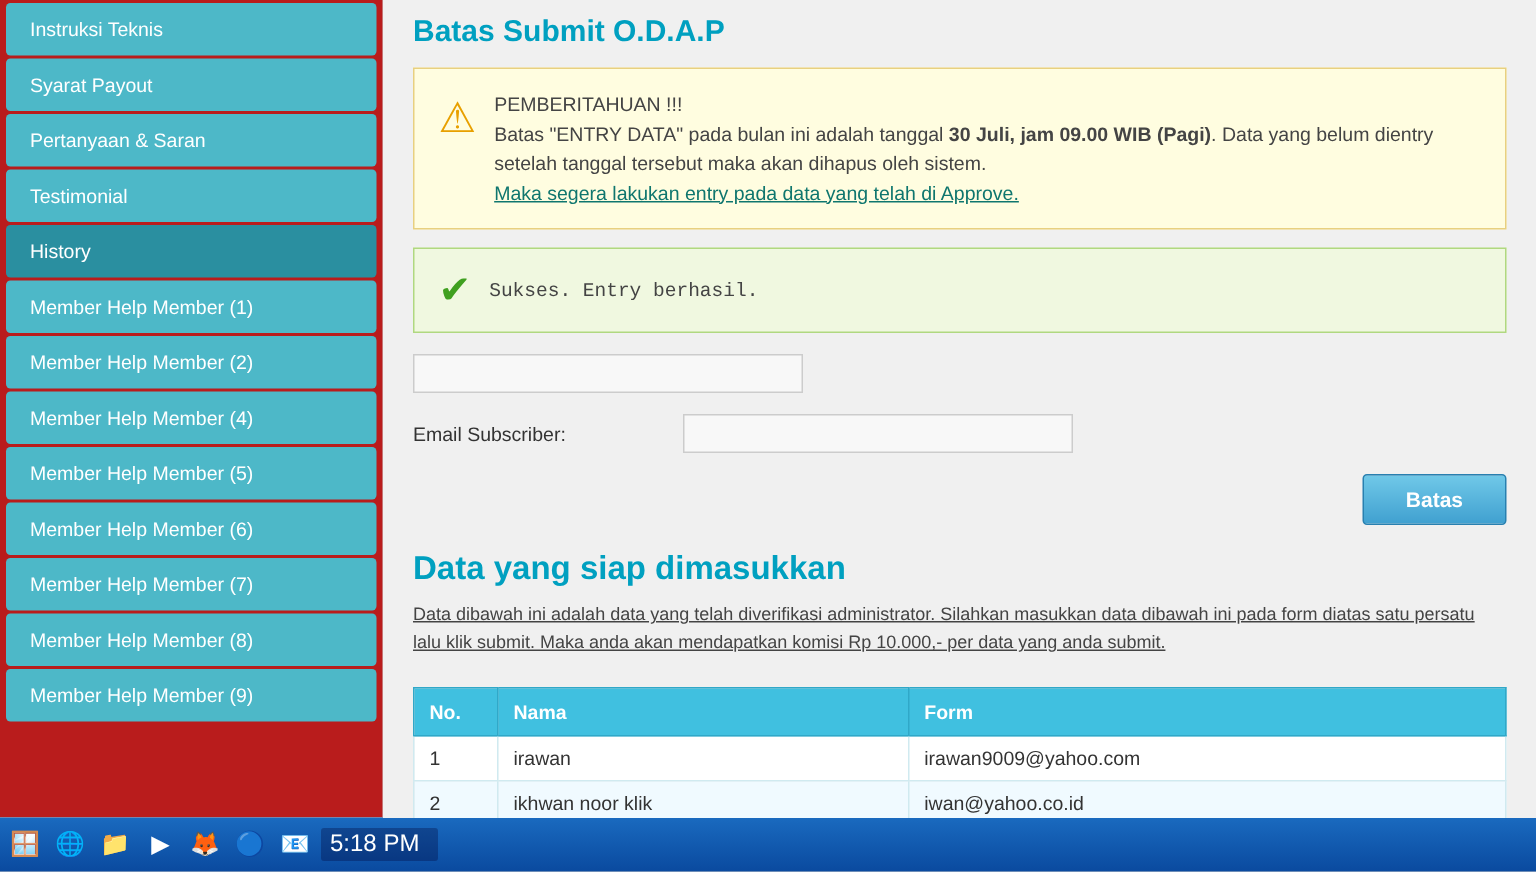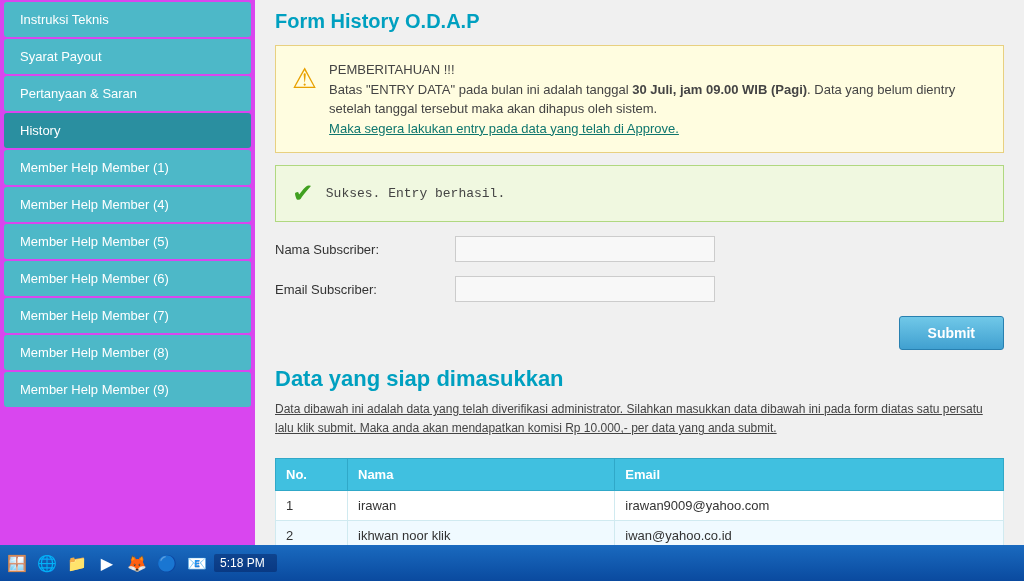--- a/index.html
+++ b/index.html
@@ -1,21 +1,21 @@
 <!DOCTYPE html>
 <html><head>
   <meta charset="utf-8">
   <style>
     * { margin: 0; padding: 0; box-sizing: border-box; }
     body { font-family: Arial, sans-serif; font-size: 13px; background: #d0d0d0; width: 1024px; height: 581px; overflow: hidden; display: flex; flex-direction: column; }
 
     .main-layout { display: flex; flex: 1; overflow: hidden; }
 
     
-    .sidebar { width: 255px; background: #d946ef; flex-shrink: 0; display: flex; flex-direction: column; }
+    .sidebar { width: 255px; background: #b91c1c; flex-shrink: 0; display: flex; flex-direction: column; }
     .sidebar-item {
       background: #4db8c8;
       color: white;
       padding: 10px 16px;
       margin: 2px 4px;
       border-radius: 3px;
       cursor: pointer;
       font-size: 13px;
     }
     .sidebar-item.active { background: #2a8fa0; }
@@ -78,82 +78,83 @@
     .data-table { width: 100%; border-collapse: collapse; }
     .data-table thead tr { background: #40c0e0; }
     .data-table thead th { color: white; font-size: 13px; font-weight: bold; padding: 8px 10px; text-align: left; border: 1px solid #30a8c8; }
     .data-table tbody tr { background: white; }
     .data-table tbody tr:nth-child(even) { background: #f0faff; }
     .data-table tbody td { padding: 7px 10px; font-size: 13px; color: #333; border: 1px solid #d0eaf0; }
 
     
     .taskbar { height: 36px; background: linear-gradient(to bottom, #1a6abf, #0a4a9f); display: flex; align-items: center; padding: 0 4px; gap: 4px; flex-shrink: 0; }
     .taskbar-icon { width: 26px; height: 26px; display: flex; align-items: center; justify-content: center; font-size: 16px; color: white; }
-    .taskbar-time { margin-left: auto; color: white; font-size: 12px; padding-right: 6px; }
+    .taskbar-time { margin-left: auto; color: white; font-size: 16px; padding-right: 6px; }
     .taskbar-tray { display: flex; align-items: center; gap: 2px; background: rgba(0,0,50,0.3); padding: 2px 6px; border-radius: 2px; }
   </style>
 </head>
 <body>
 
 <div class="main-layout">
 
   <div class="sidebar">
     <div id="sidebar-items-container">
         <div class="sidebar-item">Instruksi Teknis</div>
         <div class="sidebar-item">Syarat Payout</div>
         <div class="sidebar-item">Pertanyaan &amp; Saran</div>
+        <div class="sidebar-item">Testimonial</div>
         <div class="sidebar-item active">History</div>
         <div class="sidebar-item">Member Help Member (1)</div>
+        <div class="sidebar-item">Member Help Member (2)</div>
         <div class="sidebar-item">Member Help Member (4)</div>
         <div class="sidebar-item">Member Help Member (5)</div>
         <div class="sidebar-item">Member Help Member (6)</div>
         <div class="sidebar-item">Member Help Member (7)</div>
         <div class="sidebar-item">Member Help Member (8)</div>
         <div class="sidebar-item">Member Help Member (9)</div>
       </div>
   </div>
 
   <div class="content">
-    <div class="page-title">Form History O.D.A.P</div>
+    <div class="page-title">Batas Submit O.D.A.P</div>
 
     <div class="notice-box">
       <div class="notice-icon">⚠</div>
       <div class="notice-text">
         <span>PEMBERITAHUAN !!!</span><br>
         <span>Batas "ENTRY DATA" pada bulan ini adalah tanggal </span><span class="bold">30 Juli, jam 09.00 WIB (Pagi)</span><span>. Data yang belum dientry setelah tanggal tersebut maka akan dihapus oleh sistem.</span><br>
         <a href="#">Maka segera lakukan entry pada data yang telah di Approve.</a>
       </div>
     </div>
 
     <div class="success-box">
       <div class="success-icon">✔</div>
       <div class="success-text">Sukses. Entry berhasil.</div>
     </div>
 
     <div class="form-row">
-      <label class="form-label">Nama Subscriber:</label>
       <input class="form-input" type="text" style="">
     </div>
     <div class="form-row">
       <label class="form-label">Email Subscriber:</label>
       <input class="form-input" type="text" style="">
     </div>
     <div class="submit-row">
-      <button class="submit-btn">Submit</button>
+      <button class="submit-btn">Batas</button>
     </div>
 
     <div class="data-section-title">Data yang siap dimasukkan</div>
     <div class="data-desc">Data dibawah ini adalah data yang telah diverifikasi administrator. Silahkan masukkan data dibawah ini pada form diatas satu persatu lalu klik submit. Maka anda akan mendapatkan komisi Rp 10.000,- per data yang anda submit.</div>
 
     <table class="data-table">
       <thead>
         <tr>
-          <th style="width:72px;">No.</th>
+          <th style="width:56px;">No.</th>
           <th>Nama</th>
-          <th>Email</th>
+          <th>Form</th>
         </tr>
       </thead>
       <tbody id="table-body">
       <tr>
             <td>1</td>
             <td>irawan</td>
             <td>irawan9009@yahoo.com</td>
           </tr>
           <tr>
             <td>2</td>

